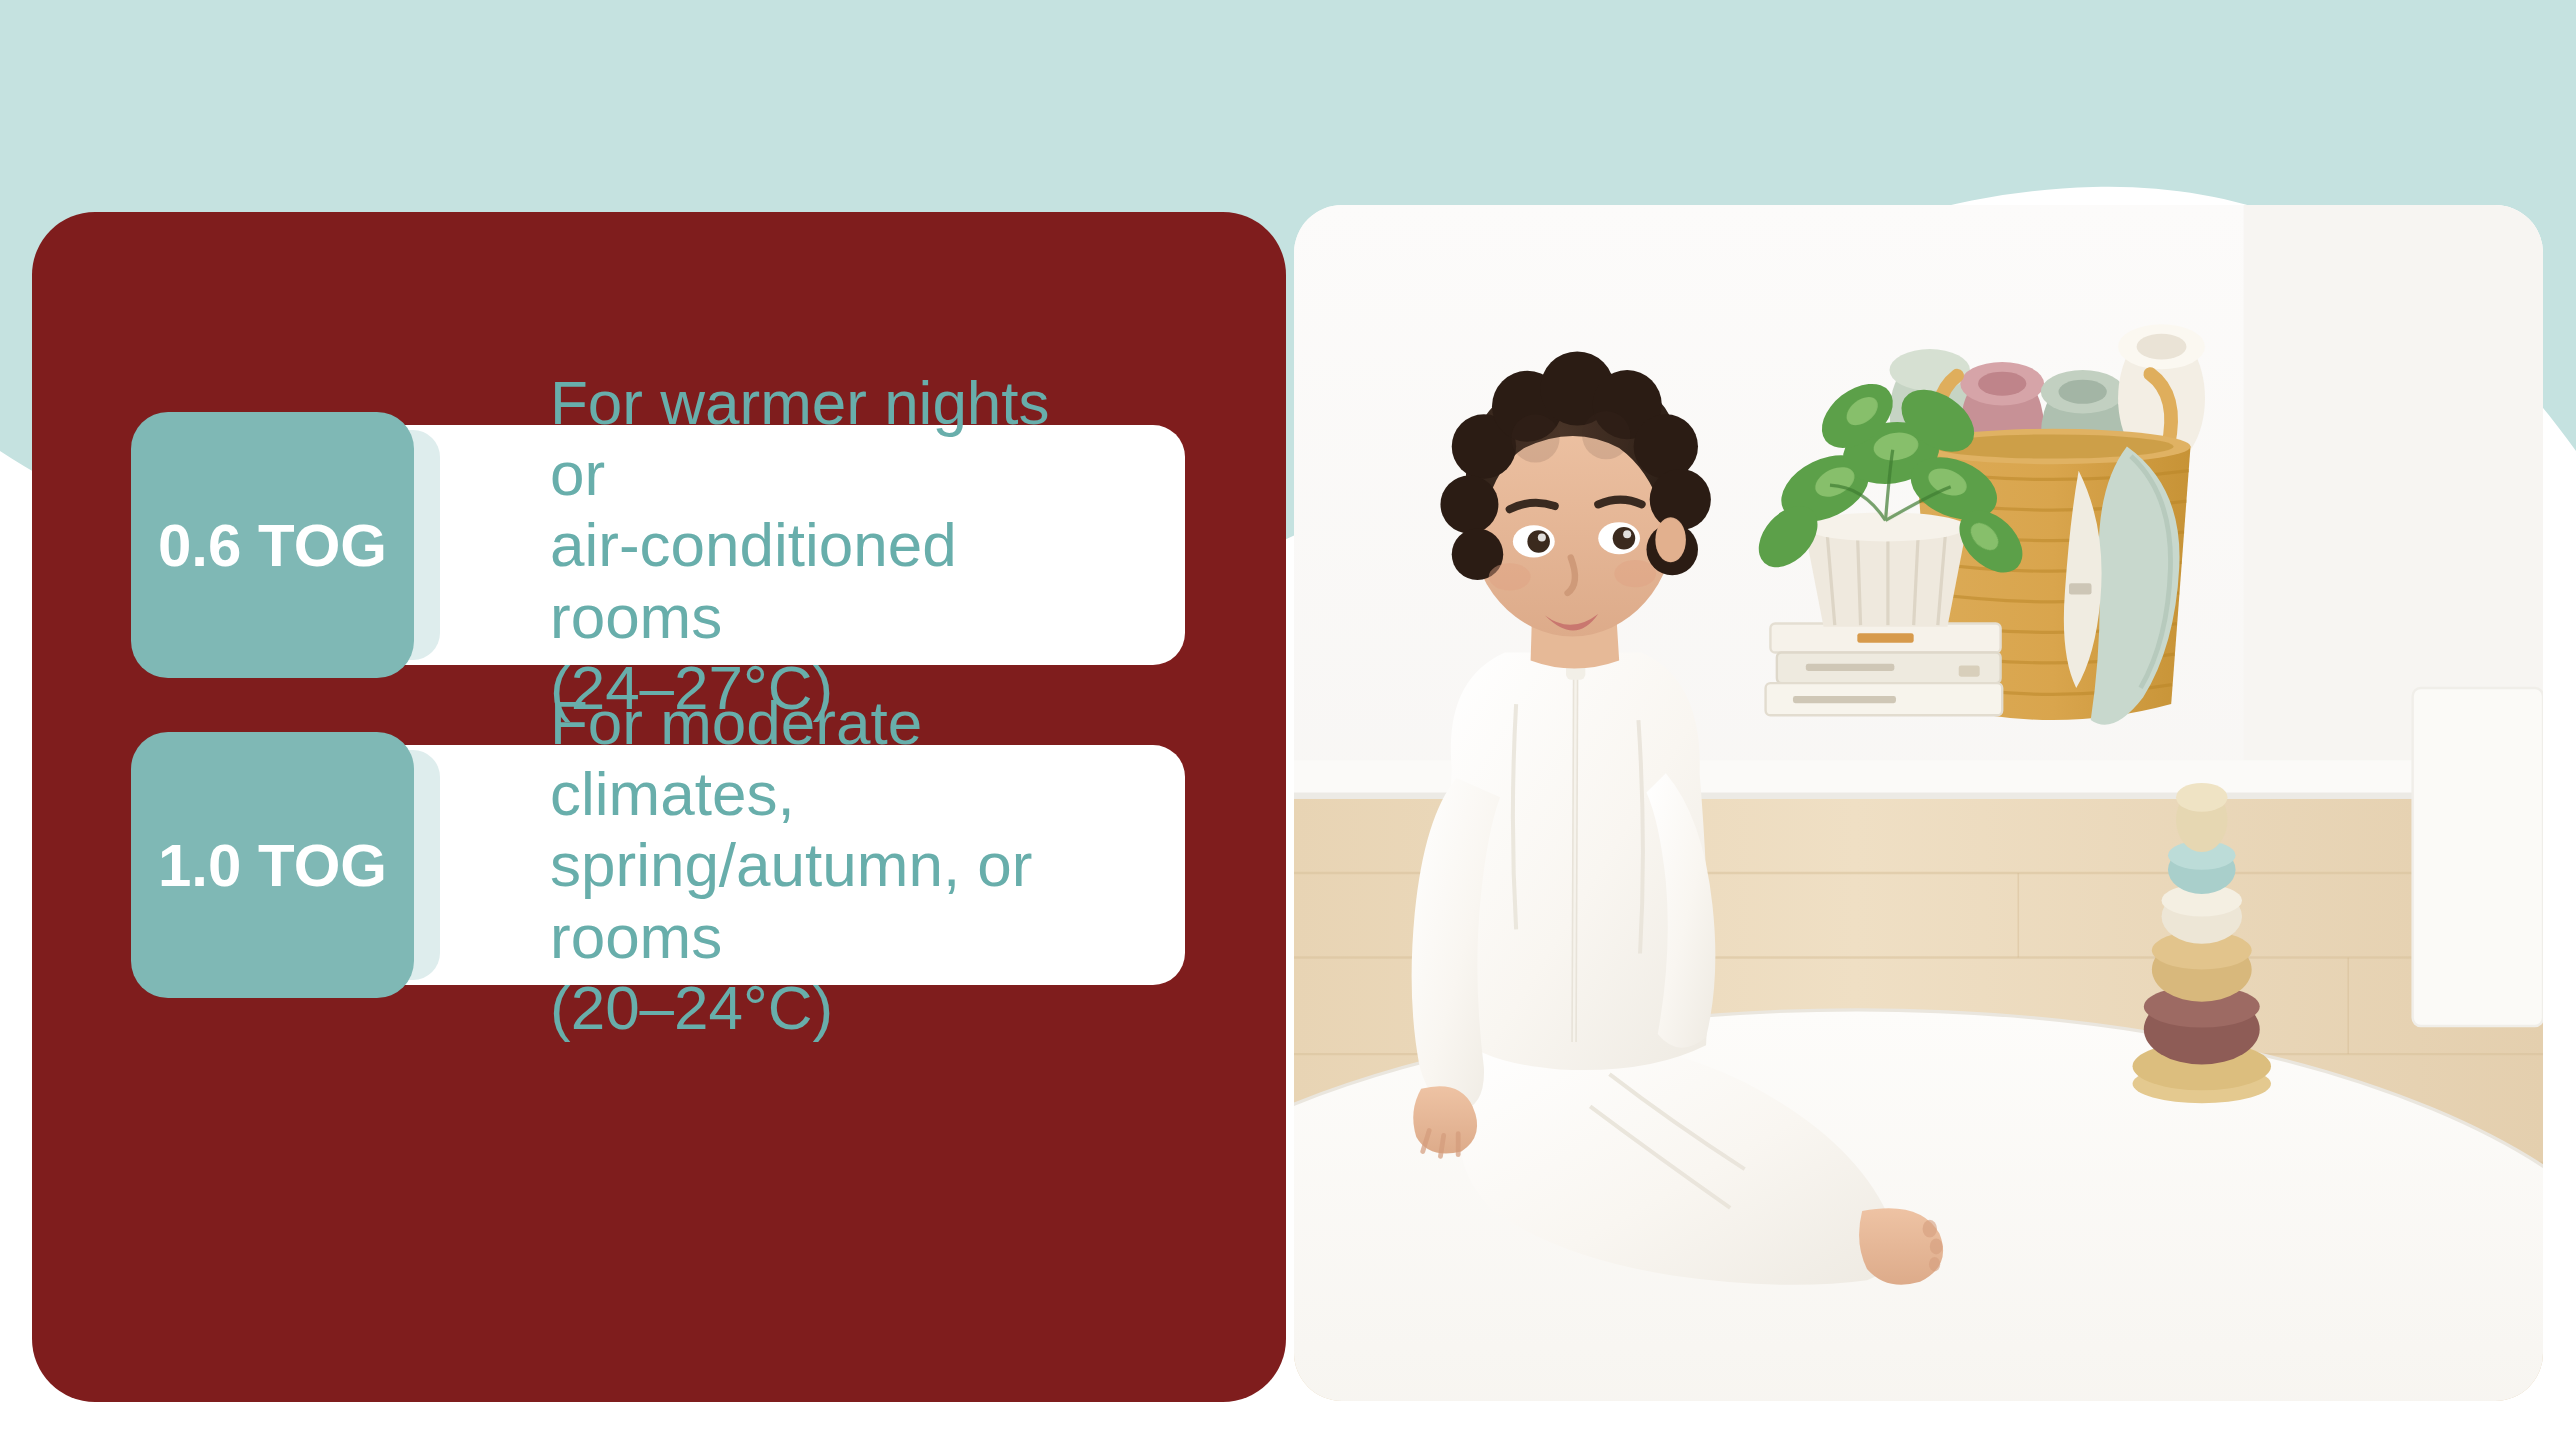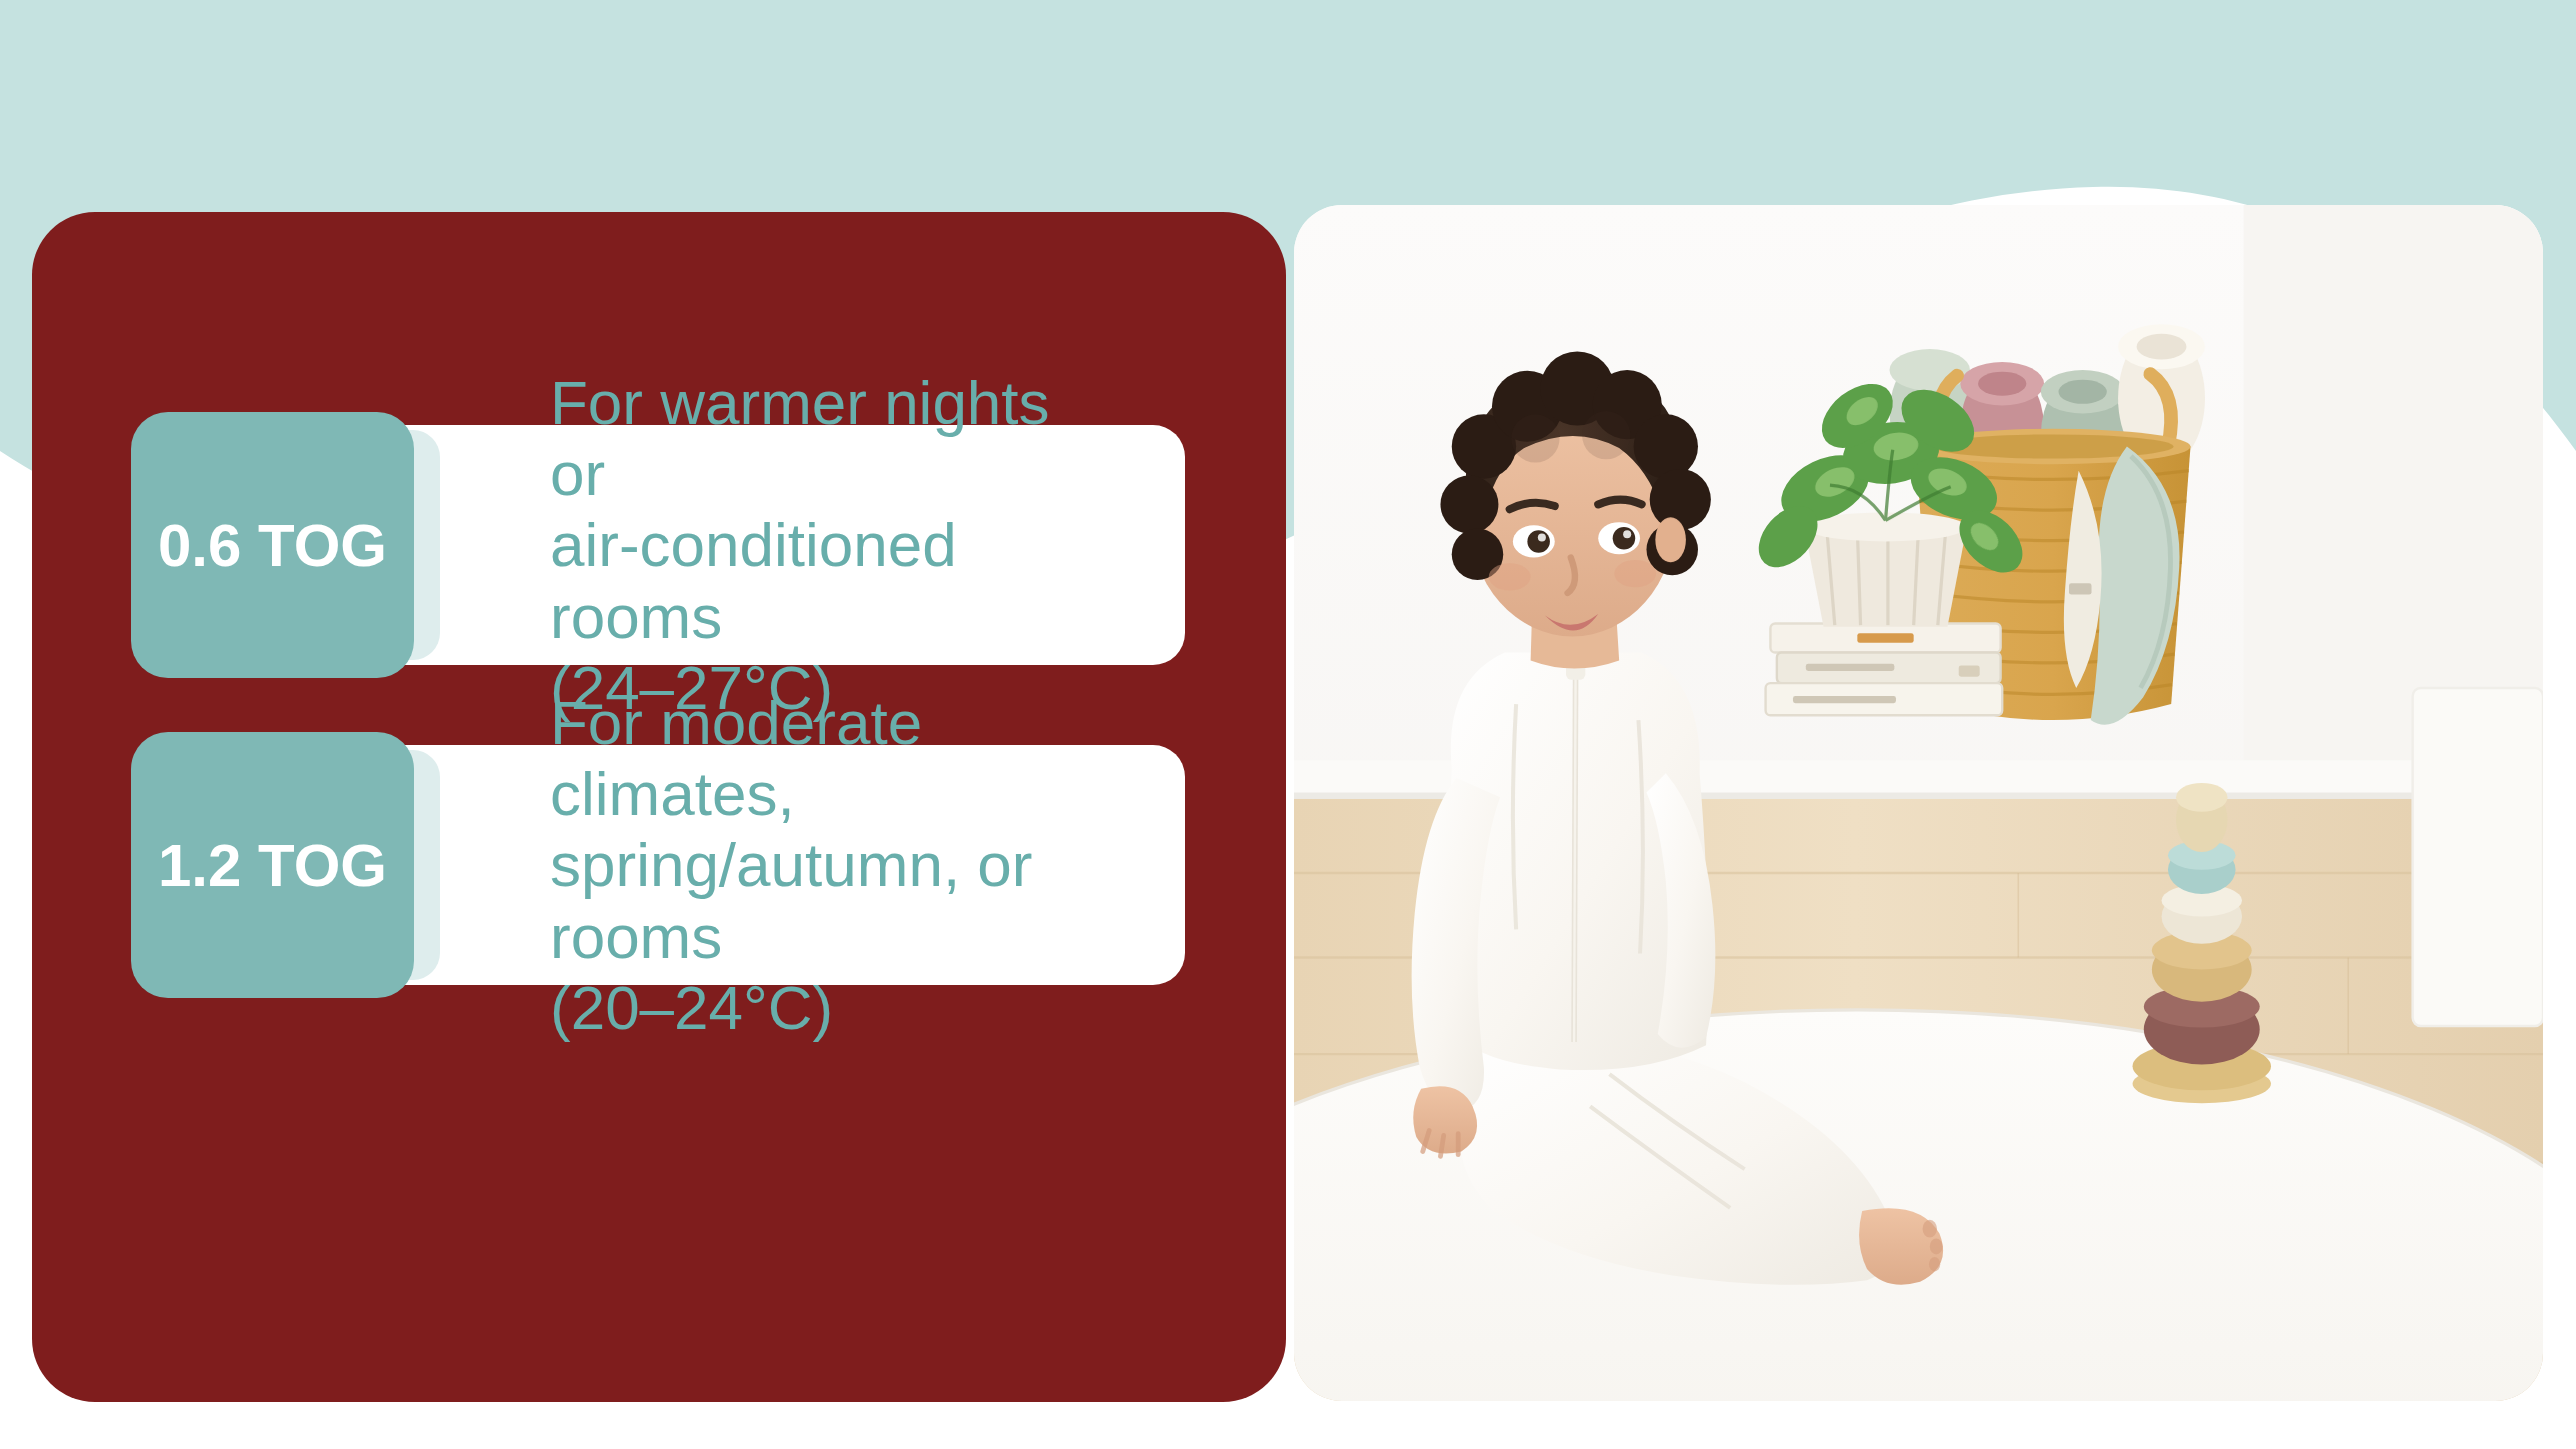--- a/index.html
+++ b/index.html
@@ -170,21 +170,21 @@
           <span class="row-desc-text">For warmer nights or
 air-conditioned rooms
 (24–27°C)</span>
         </div>
       </div>
 
       <div class="row row-2">
         <div class="row-card"></div>
         <div class="badge-shade"></div>
         <div class="row-badge">
-          <span class="row-badge-label">1.2 TOG</span>
+          <span class="row-badge-label">1.0 TOG</span>
         </div>
         <div class="row-desc">
           <span class="row-desc-text">For moderate climates,
 spring/autumn, or rooms
 (20–24°C)</span>
         </div>
       </div>
 
 
     </div>

